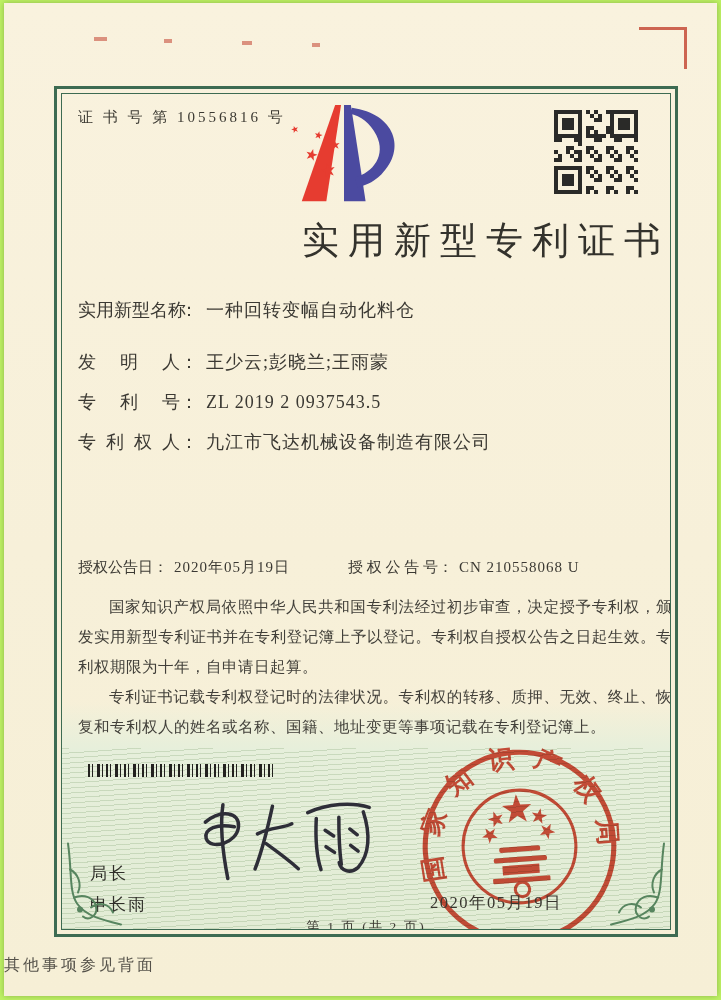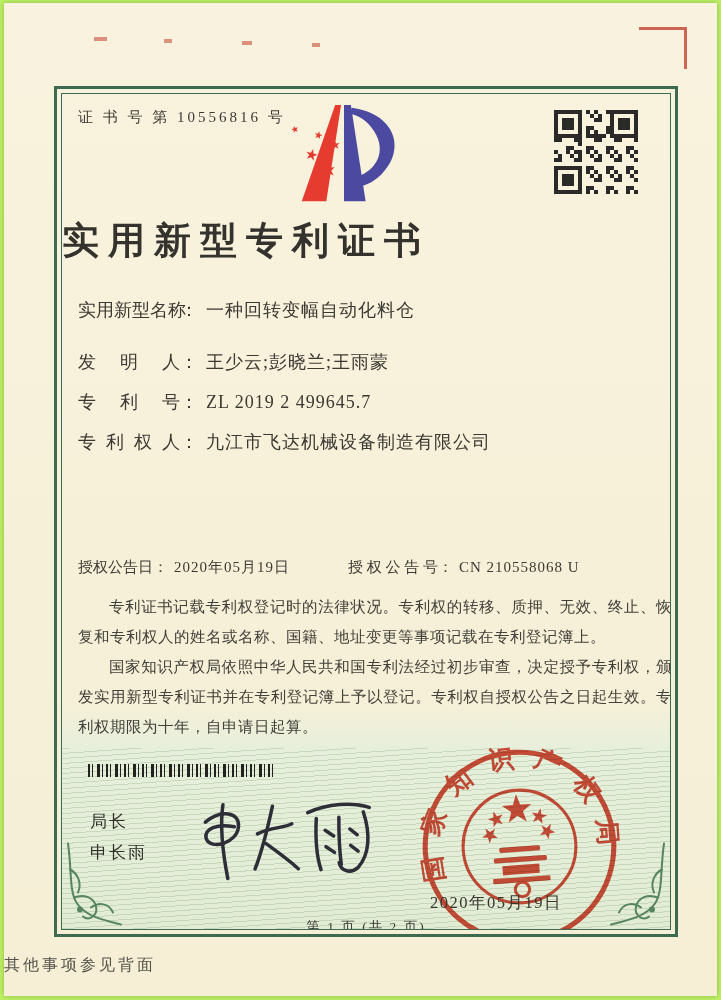--- a/index.html
+++ b/index.html
@@ -24,40 +24,40 @@
   .frame-inner { position:absolute; inset:4px; border:1px solid #3d6b52; overflow:hidden; }
   
   .green-zone { position:absolute; left:0; right:0; top:608px; bottom:0;
     background:linear-gradient(180deg, rgba(230,239,219,0) 0, #e6efdb 48px, #e2ecd5 100%); }
   .green-zone .waves { position:absolute; left:0; right:0; top:46px; bottom:0;
     background:repeating-linear-gradient(176deg, rgba(125,160,110,.28) 0 1px, rgba(0,0,0,0) 1px 5px); }
   .cert-number { position:absolute; left:16px; top:14px; font-size:15px;
     letter-spacing:3px; color:#3c3a33; }
   .logo { position:absolute; left:212px; top:6px; width:140px; height:108px; }
   .qr { position:absolute; left:492px; top:16px; width:84px; height:84px; }
-  .title { position:absolute; left:0; top:122px; width:100%; text-align:left;
-    font-size:37px; font-weight:bold; letter-spacing:9px; color:#33322c; }
+  .title { position:absolute; left:0; top:122px; width:100%; text-align:right;
+    font-size:37px; font-weight:normal; letter-spacing:9px; color:#33322c; }
   .fields { position:absolute; left:16px; top:204px; right:20px; }
   .frow { height:22px; margin-bottom:18px; font-size:18px; color:#3b3933;
     white-space:nowrap; }
   .frow:first-child { margin-bottom:30px; }
   .flabel { display:inline-block; width:102px; text-align:justify;
     text-align-last:justify; vertical-align:top; }
   .fvalue { margin-left:8px; letter-spacing:1px; }
   .grant-line { position:absolute; left:16px; top:464px; font-size:15px;
     color:#3b3933; white-space:nowrap;text-align:center; }
   .grant-line .g2 { margin-left:58px; }
   .grant-line b { font-weight:normal; margin-left:6px; letter-spacing:1px; }
   .paras { position:absolute; left:16px; top:498px; width:594px;
     font-size:15.5px; line-height:30px; color:#42403a; text-align:justify;
     letter-spacing:.5px; }
   .paras p { text-indent:2em; }
   .barcode { position:absolute; left:26px; top:670px; width:186px; height:13px;
     background:repeating-linear-gradient(90deg,#23221f 0 2px,transparent 2px 4px,#23221f 4px 5px,transparent 5px 9px,#23221f 9px 12px,transparent 12px 14px,#23221f 14px 15px,transparent 15px 18px); }
-  .signer { position:absolute; left:28px; top:712px; font-size:17px;
+  .signer { position:absolute; left:28px; top:764px; font-size:17px;
     color:#2f2e29; line-height:31px; letter-spacing:2px; }
   .signature { position:absolute; left:132px; top:698px; width:185px; height:95px;
     transform:rotate(-3deg); }
   .seal { position:absolute; left:355px; top:650px; width:205px; height:205px;
     opacity:.92; mix-blend-mode:multiply; transform:rotate(-4deg); }
   .seal-date { position:absolute; left:368px; top:798px; font-size:16.5px;
     letter-spacing:1.5px; color:#38362f; }
   .page-footer { position:absolute; left:0; right:0; top:824px; text-align:center;
     font-size:13.5px; color:#3c3a33; letter-spacing:2px; }
   .flourish { position:absolute; bottom:2px; width:60px; height:86px; }
@@ -306,34 +306,34 @@
         <div class="title">实用新型专利证书</div>
 
         <div class="fields">
           <div class="frow">
             <span class="flabel">实用新型名称</span>：<span class="fvalue">一种回转变幅自动化料仓</span>
           </div>
           <div class="frow">
             <span class="flabel">发明人</span>：<span class="fvalue">王少云;彭晓兰;王雨蒙</span>
           </div>
           <div class="frow">
-            <span class="flabel">专利号</span>：<span class="fvalue">ZL 2019 2 499645.7</span>
+            <span class="flabel">专利号</span>：<span class="fvalue">ZL 2019 2 0937543.5</span>
           </div>
           <div class="frow">
             <span class="flabel">专利权人</span>：<span class="fvalue">九江市飞达机械设备制造有限公司</span>
           </div>
         </div>
 
         <div class="grant-line">
           <span>授权公告日：</span><b>2020年05月19日</b><span class="g2">授 权 公 告 号：</span><b>CN 210558068 U</b>
         </div>
 
         <div class="paras">
+          <p>国家知识产权局依照中华人民共和国专利法经过初步审查，决定授予专利权，颁发实用新型专利证书并在专利登记簿上予以登记。专利权自授权公告之日起生效。专利权期限为十年，自申请日起算。</p>
           <p>专利证书记载专利权登记时的法律状况。专利权的转移、质押、无效、终止、恢复和专利权人的姓名或名称、国籍、地址变更等事项记载在专利登记簿上。</p>
-          <p>国家知识产权局依照中华人民共和国专利法经过初步审查，决定授予专利权，颁发实用新型专利证书并在专利登记簿上予以登记。专利权自授权公告之日起生效。专利权期限为十年，自申请日起算。</p>
         </div>
 
         <div class="barcode"></div>
 
         <div class="signer">
           <div>局长</div>
           <div>申长雨</div>
         </div>
 
         <svg class="signature" viewBox="0 0 180 90" fill="none" stroke="#2e2e38" stroke-width="3.4" stroke-linecap="round">

